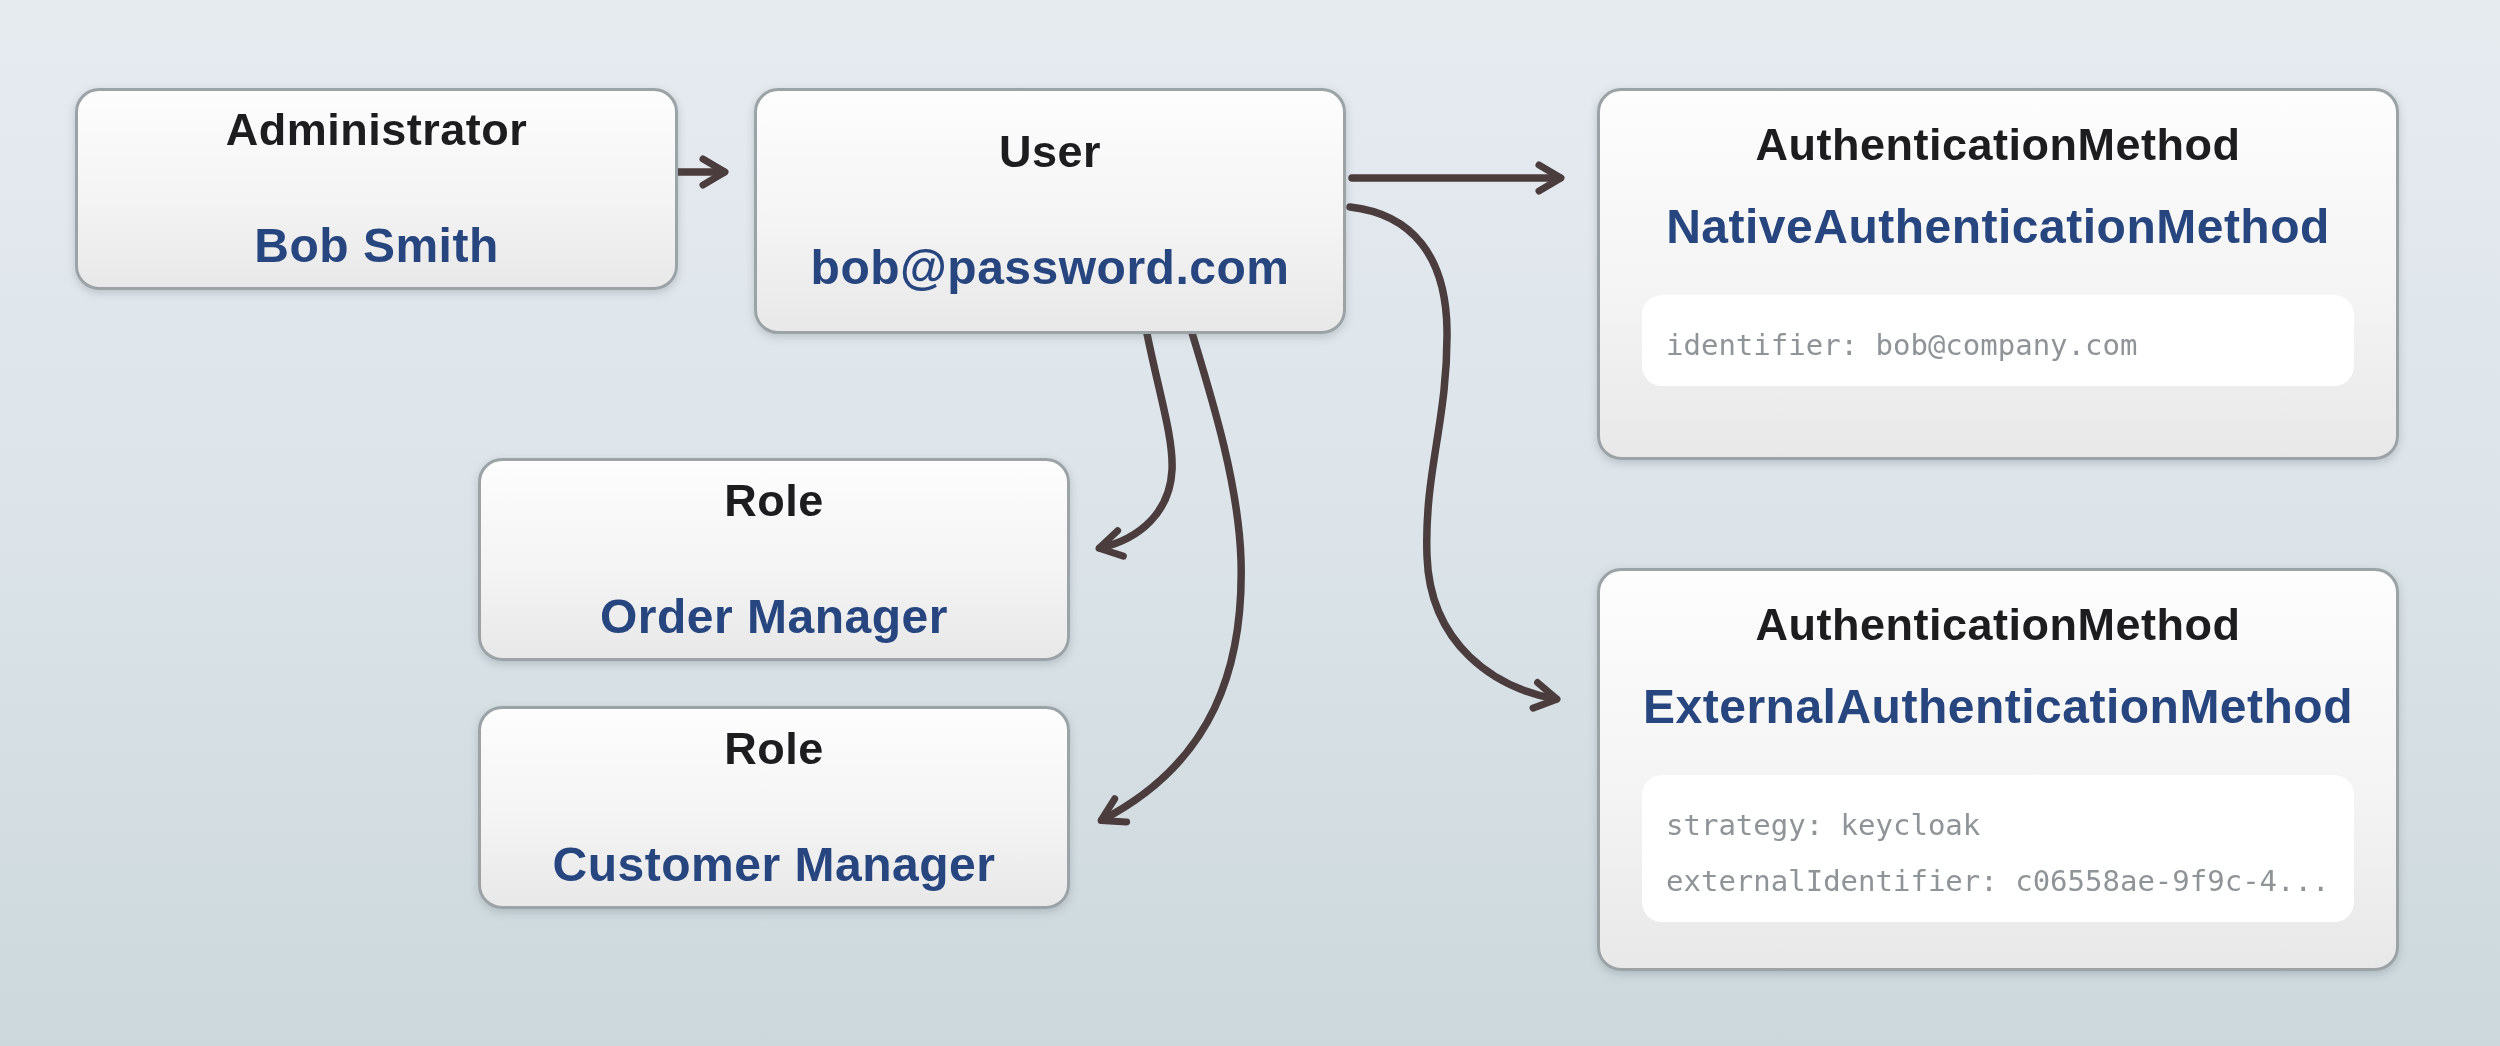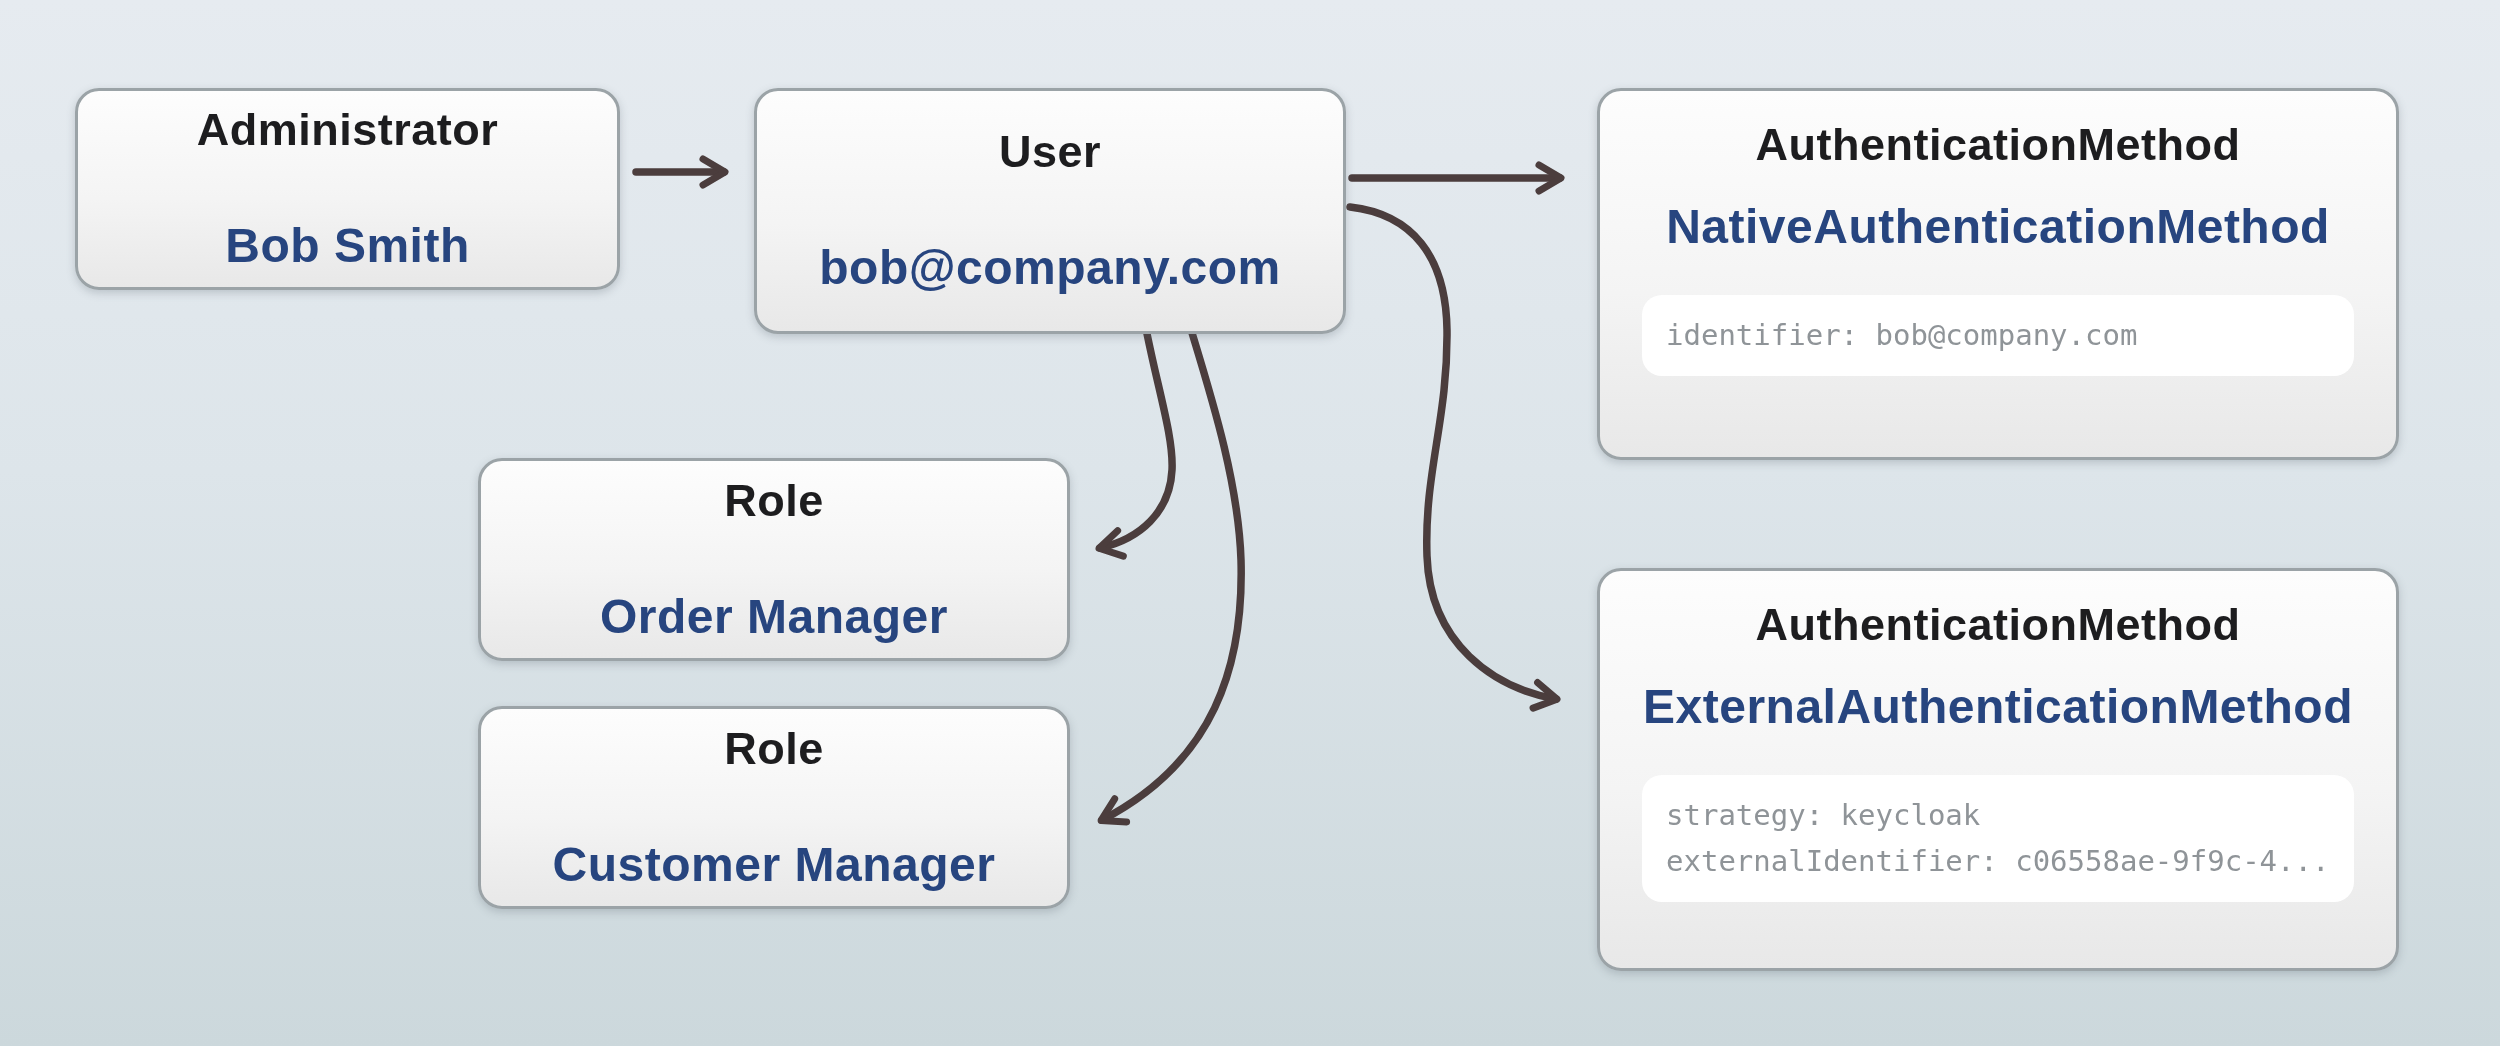--- a/index.html
+++ b/index.html
@@ -52,20 +52,21 @@
     gap:13px;
     align-items:flex-start;
   }
   .prop-line{
     font-family:"DejaVu Sans Mono",monospace;
     font-size:29px;
     line-height:33px;
     color:#8f9498;
     white-space:pre;
     text-align:left;
+    margin-top:10px;
   }
   .edges-layer{
     position:absolute;
     left:0;top:0;
     width:2500px;height:1046px;
     pointer-events:none;
   }
 </style>
 </head>
 <body>
@@ -80,28 +81,28 @@
     </defs>
     <g fill="none" stroke="#4b3d3d" stroke-width="7.5" stroke-linecap="round">
       <path d="M 636 172 H 724" marker-end="url(#arrowhead)"></path>
       <path d="M 1352 178 H 1560" marker-end="url(#arrowhead)"></path>
       <path d="M 1350 207 C 1412 214 1446 256 1447 330 C 1448 420 1424 472 1427 556 C 1430 644 1494 688 1556 699" marker-end="url(#arrowhead)"></path>
       <path d="M 1140 296 C 1152 372 1174 432 1172 470 C 1170 512 1140 539 1100 548" marker-end="url(#arrowhead)"></path>
       <path d="M 1181 296 C 1203 372 1238 470 1241 560 C 1244 666 1214 762 1102 820" marker-end="url(#arrowhead)"></path>
     </g>
   </svg>
 
-  <div class="node node-simple" style="left:75px;top:88px;width:545px;height:202px;">
+  <div class="node node-simple" style="left:75px;top:88px;width:603px;height:202px;">
     <div class="node-type">Administrator</div>
     <div class="node-value">Bob Smith</div>
   </div>
 
   <div class="node node-simple" style="left:754px;top:88px;width:592px;height:246px;">
     <div class="node-type">User</div>
-    <div class="node-value">bob@company.com</div>
+    <div class="node-value">bob@password.com</div>
   </div>
 
   <div class="node node-auth" style="left:1597px;top:88px;width:802px;height:372px;">
     <div class="node-type">AuthenticationMethod</div>
     <div class="node-value" style="margin-top:24px;">NativeAuthenticationMethod</div>
     <div class="props">
       <div class="prop-line">identifier: bob@company.com</div>
     </div>
   </div>
 

